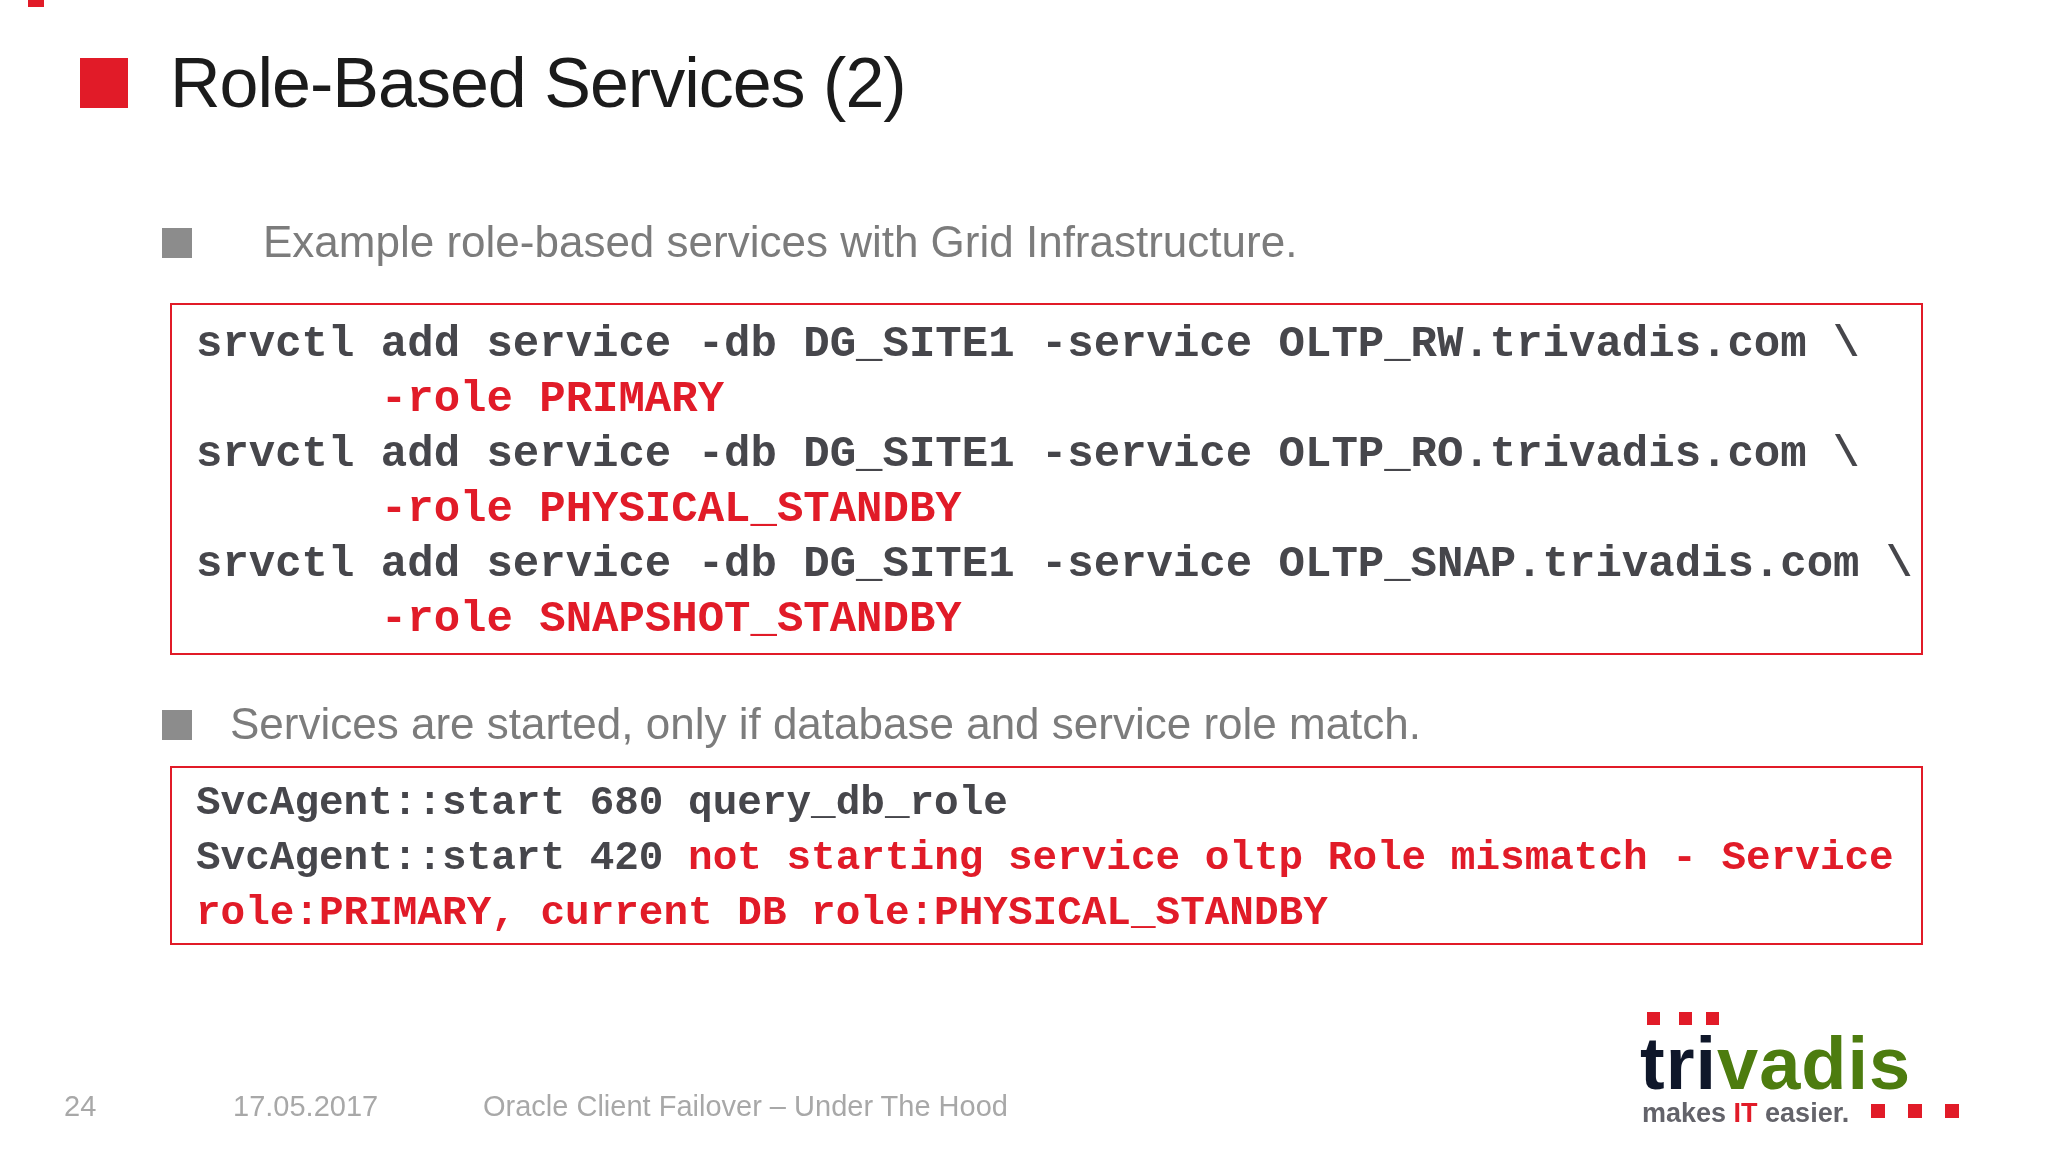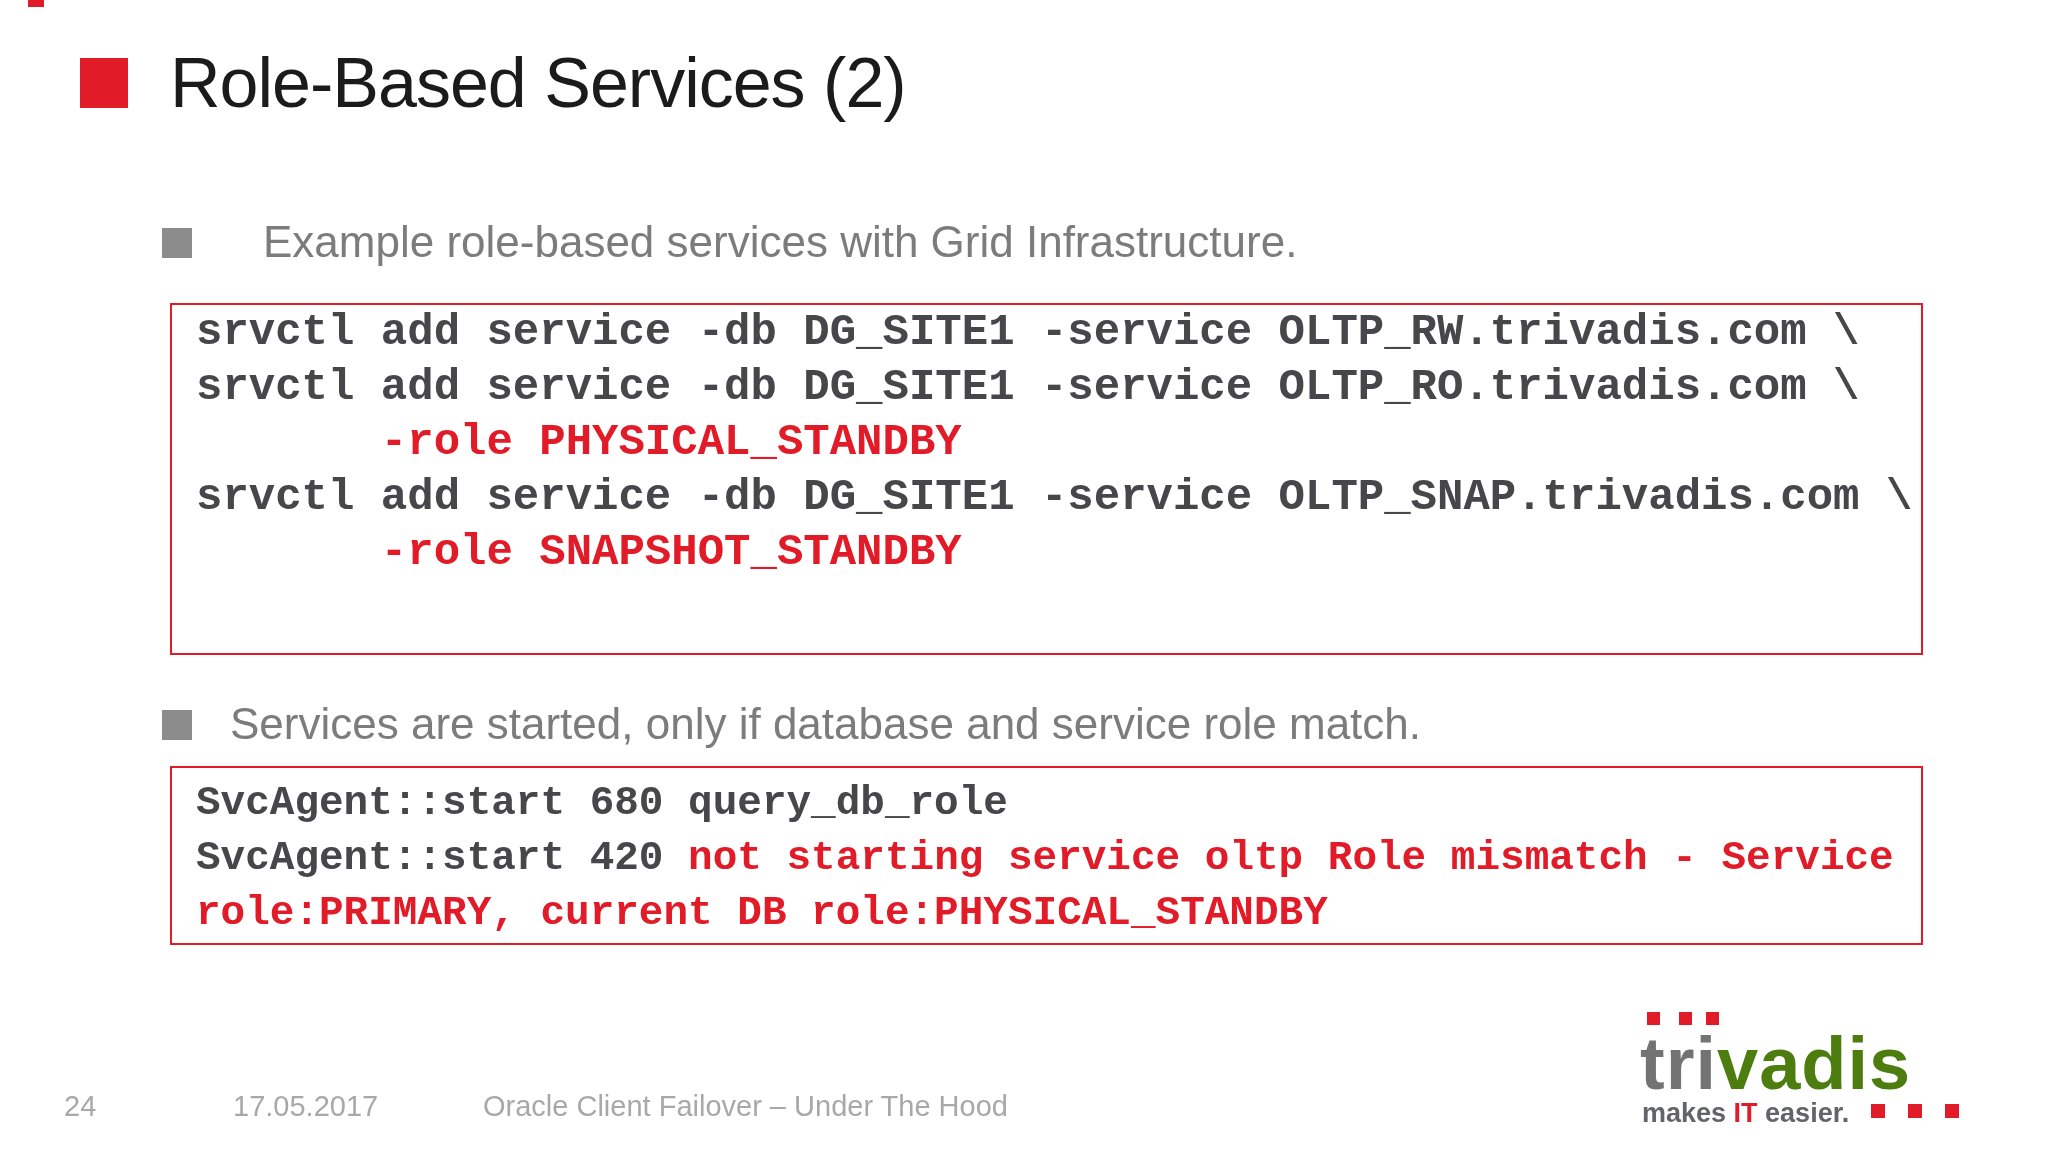--- a/index.html
+++ b/index.html
@@ -28,39 +28,39 @@
   .bullet-sq{flex:0 0 auto;width:30px;height:30px;background:#8c8c8c;margin-top:12px;margin-right:38px;}
   .bullet-text{font-size:44px;line-height:52px;color:#7c7c7c;white-space:pre;}
 
   
   .codebox{
     position:absolute;left:170px;width:1753px;box-sizing:border-box;
     border:2px solid #e11b28;background:#ffffff;
     font-family:"Liberation Mono","DejaVu Sans Mono",monospace;
     font-weight:bold;color:#46464b;
   }
-  .codebox1{top:303px;height:352px;padding:0 0 0 24px;font-size:44px;line-height:55px;}
+  .codebox1{top:303px;height:352px;padding:12px 0 0 24px;font-size:44px;line-height:55px;}
   .codebox2{top:766px;height:179px;padding:8px 0 7px 24px;font-size:41px;line-height:55px;}
   .cl{white-space:pre;overflow:hidden;}
   .red{color:#e11b28;}
   .dark{color:#46464b;}
 
   
   .f-item{position:absolute;top:1088px;font-size:29px;line-height:36px;color:#a8a8a8;white-space:pre;text-align:center;}
   .f-page{left:64px;}
   .f-date{left:233px;}
   .f-deck{left:483px;}
 
   
   .logo{position:absolute;left:1640px;top:1010px;width:380px;height:135px;}
   .logo-word{
     position:absolute;left:0;top:16px;
     font-size:74px;font-weight:700;line-height:76px;letter-spacing:1px;white-space:pre;
   }
-  .logo-tri{color:#737373;}
+  .logo-tri{color:#0f172a;}
   .logo-vadis{color:#4d7c0f;}
   .tittle{position:absolute;width:13px;height:13px;background:#e11b28;top:2px;}
   .tittle.t1{left:7px;}
   .tittle.t2{left:39px;}
   .tittle.t3{left:66px;}
   .logo-tagline{
     position:absolute;left:2px;top:88px;
     font-size:27px;font-weight:700;color:#63636a;white-space:pre;
   }
   .logo-tagline .it{color:#e11b28;}
@@ -79,20 +79,21 @@
   <div class="title-bullet"></div>
   <h1 class="title">Role-Based Services (2)</h1>
 
   <div class="bullet-row row1">
     <span class="bullet-sq"></span>
     <span class="bullet-text">Example role-based services with Grid Infrastructure.</span>
   </div>
 
   <div class="codebox codebox1">
     <div class="cl"><span class="dark">srvctl add service -db DG_SITE1 -service OLTP_RW.trivadis.com \</span></div>
+    <div class="cl"><span class="red">       -role PRIMARY</span></div>
     <div class="cl"><span class="dark">srvctl add service -db DG_SITE1 -service OLTP_RO.trivadis.com \</span></div>
     <div class="cl"><span class="red">       -role PHYSICAL_STANDBY</span></div>
     <div class="cl"><span class="dark">srvctl add service -db DG_SITE1 -service OLTP_SNAP.trivadis.com \</span></div>
     <div class="cl"><span class="red">       -role SNAPSHOT_STANDBY</span></div>
   </div>
 
   <div class="bullet-row row2">
     <span class="bullet-sq"></span>
     <span class="bullet-text">Services are started, only if database and service role match.</span>
   </div>

